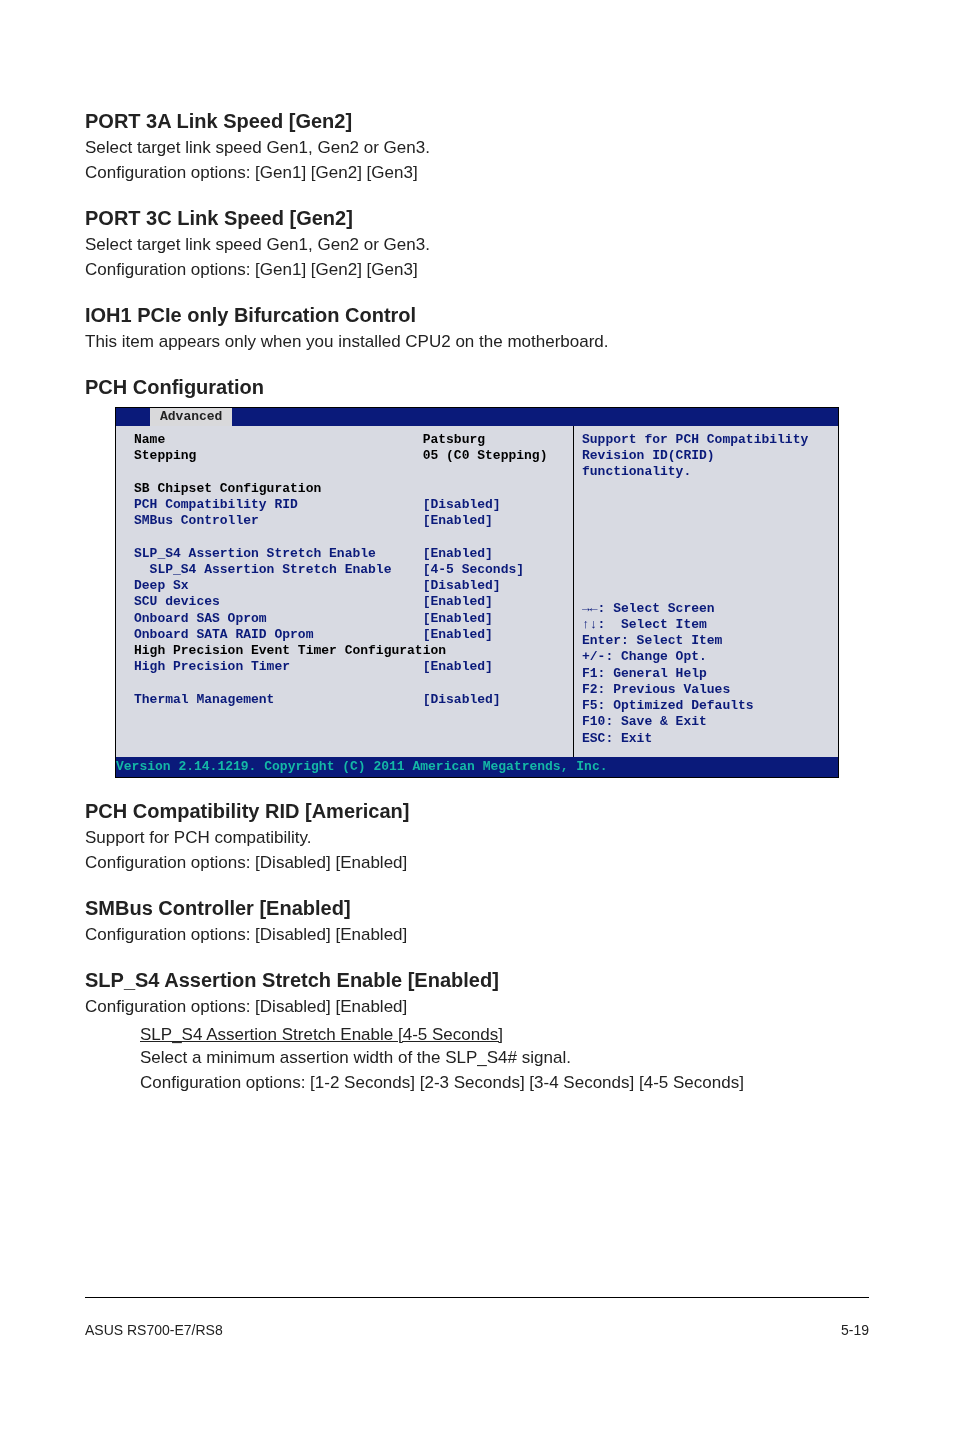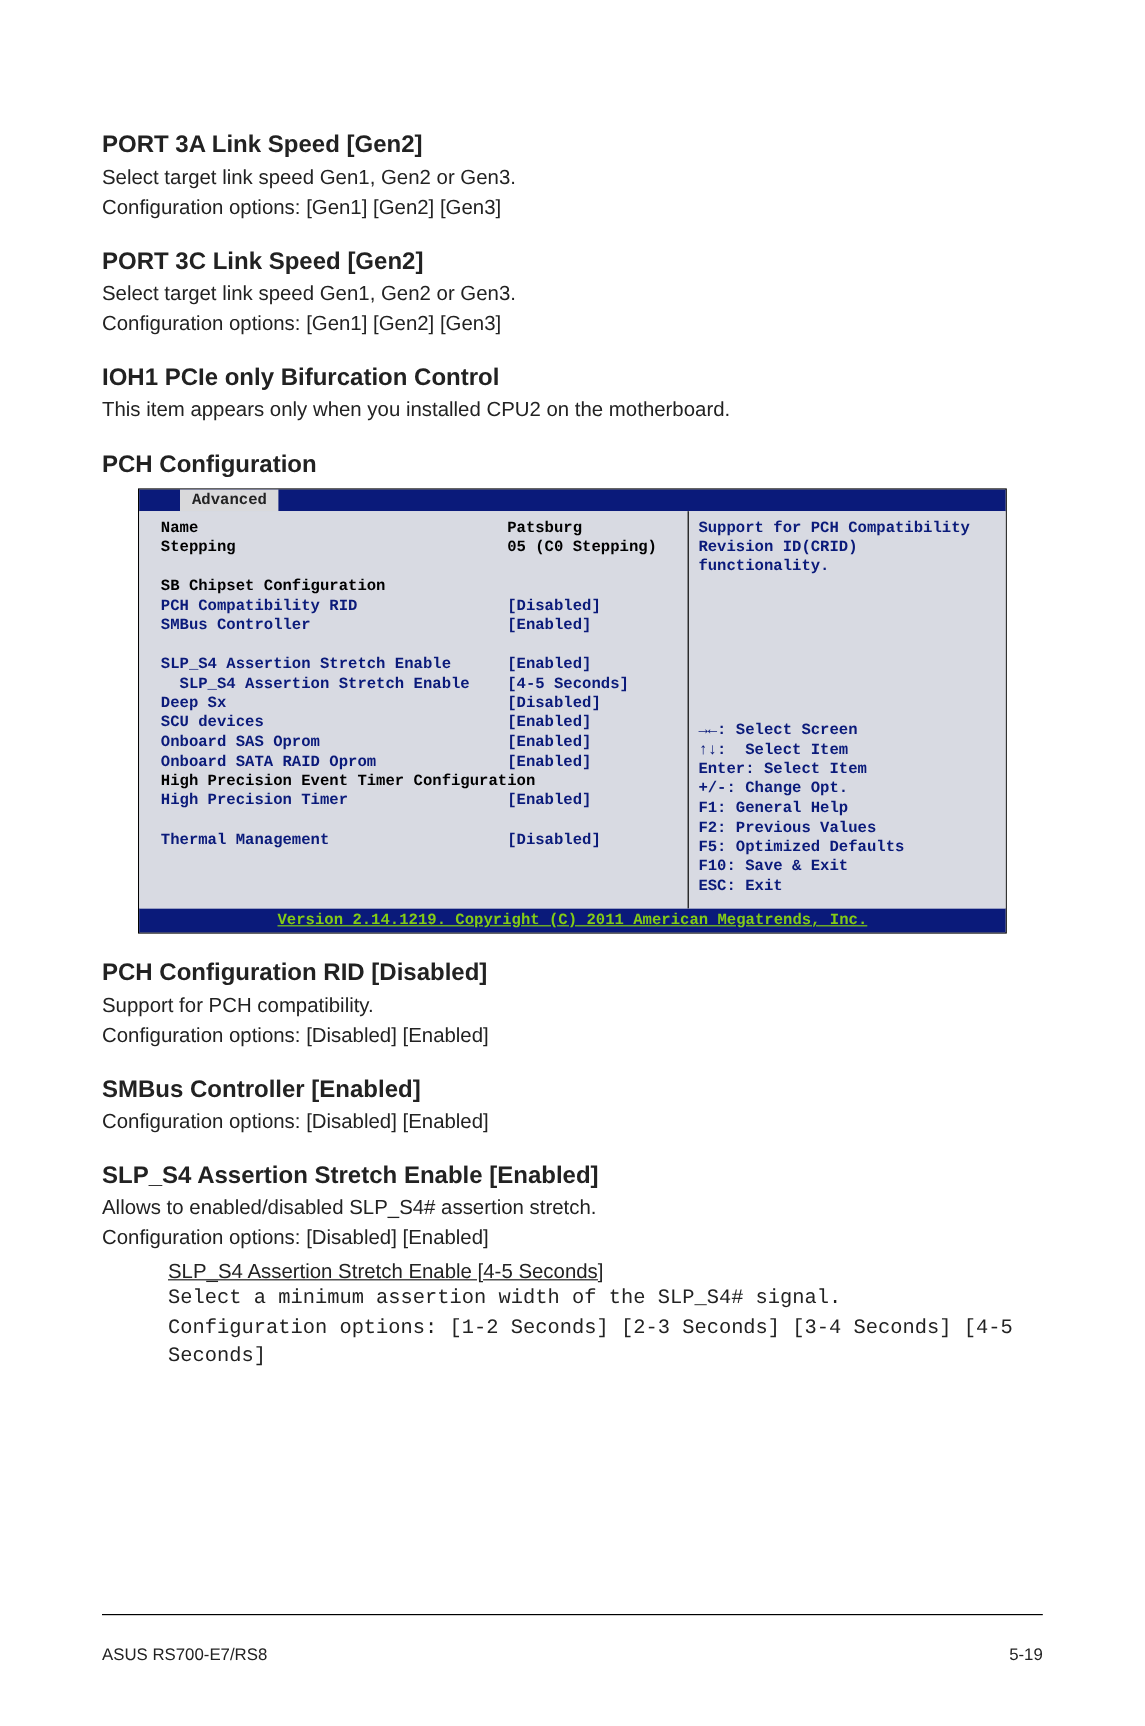--- a/index.html
+++ b/index.html
@@ -66,32 +66,31 @@
   .bios-right {
     width: 265px;
     border-left: 1px solid #000;
     padding: 6px 8px 10px 8px;
     white-space: pre-wrap;
     background: #d8dae2;
     color: #0a1a7a;
   }
   .bios-footer {
     background: #0a1a7a;
-    color: #84cc16;
-    text-align: center;
+    color: #14b8a6;
+    text-align: left;
     padding: 2px 0;
     white-space: pre;
-    text-decoration: underline;
   }
   .indented {
     margin-left: 55px;
     margin-top: 6px;
   }
   .indented p.u { text-decoration: underline; font-size: 17px; margin-bottom: 2px; }
-  .indented p.body { font-size: 17px; font-family: Liberation Mono, monospace; }
+  .indented p.body { font-size: 17px; }
   .page-footer {
     border-top: 1px solid #000;
     margin: 160px 85px 0 85px;
     padding-top: 24px;
     display: flex;
     justify-content: space-between;
     font-size: 14px;
     color: #222;
   }
 </style>
@@ -142,29 +141,28 @@
 +/-: Change Opt.
 F1: General Help
 F2: Previous Values
 F5: Optimized Defaults
 F10: Save &amp; Exit
 ESC: Exit</span></div>
     </div>
     <div class="bios-footer">Version 2.14.1219. Copyright (C) 2011 American Megatrends, Inc.</div>
   </div>
 
-  <h2 class="section">PCH Configuration RID [Disabled]</h2>
+  <h2 class="section">PCH Compatibility RID [American]</h2>
   <p class="body">Support for PCH compatibility.</p>
   <p class="body">Configuration options: [Disabled] [Enabled]</p>
 
   <h2 class="section">SMBus Controller [Enabled]</h2>
   <p class="body">Configuration options: [Disabled] [Enabled]</p>
 
   <h2 class="section">SLP_S4 Assertion Stretch Enable [Enabled]</h2>
-  <p class="body">Allows to enabled/disabled SLP_S4# assertion stretch.</p>
   <p class="body">Configuration options: [Disabled] [Enabled]</p>
 
   <div class="indented">
     <p class="u">SLP_S4 Assertion Stretch Enable [4-5 Seconds]</p>
     <p class="body">Select a minimum assertion width of the SLP_S4# signal.</p>
     <p class="body">Configuration options: [1-2 Seconds] [2-3 Seconds] [3-4 Seconds] [4-5 Seconds]</p>
   </div>
 
 </div>
 

